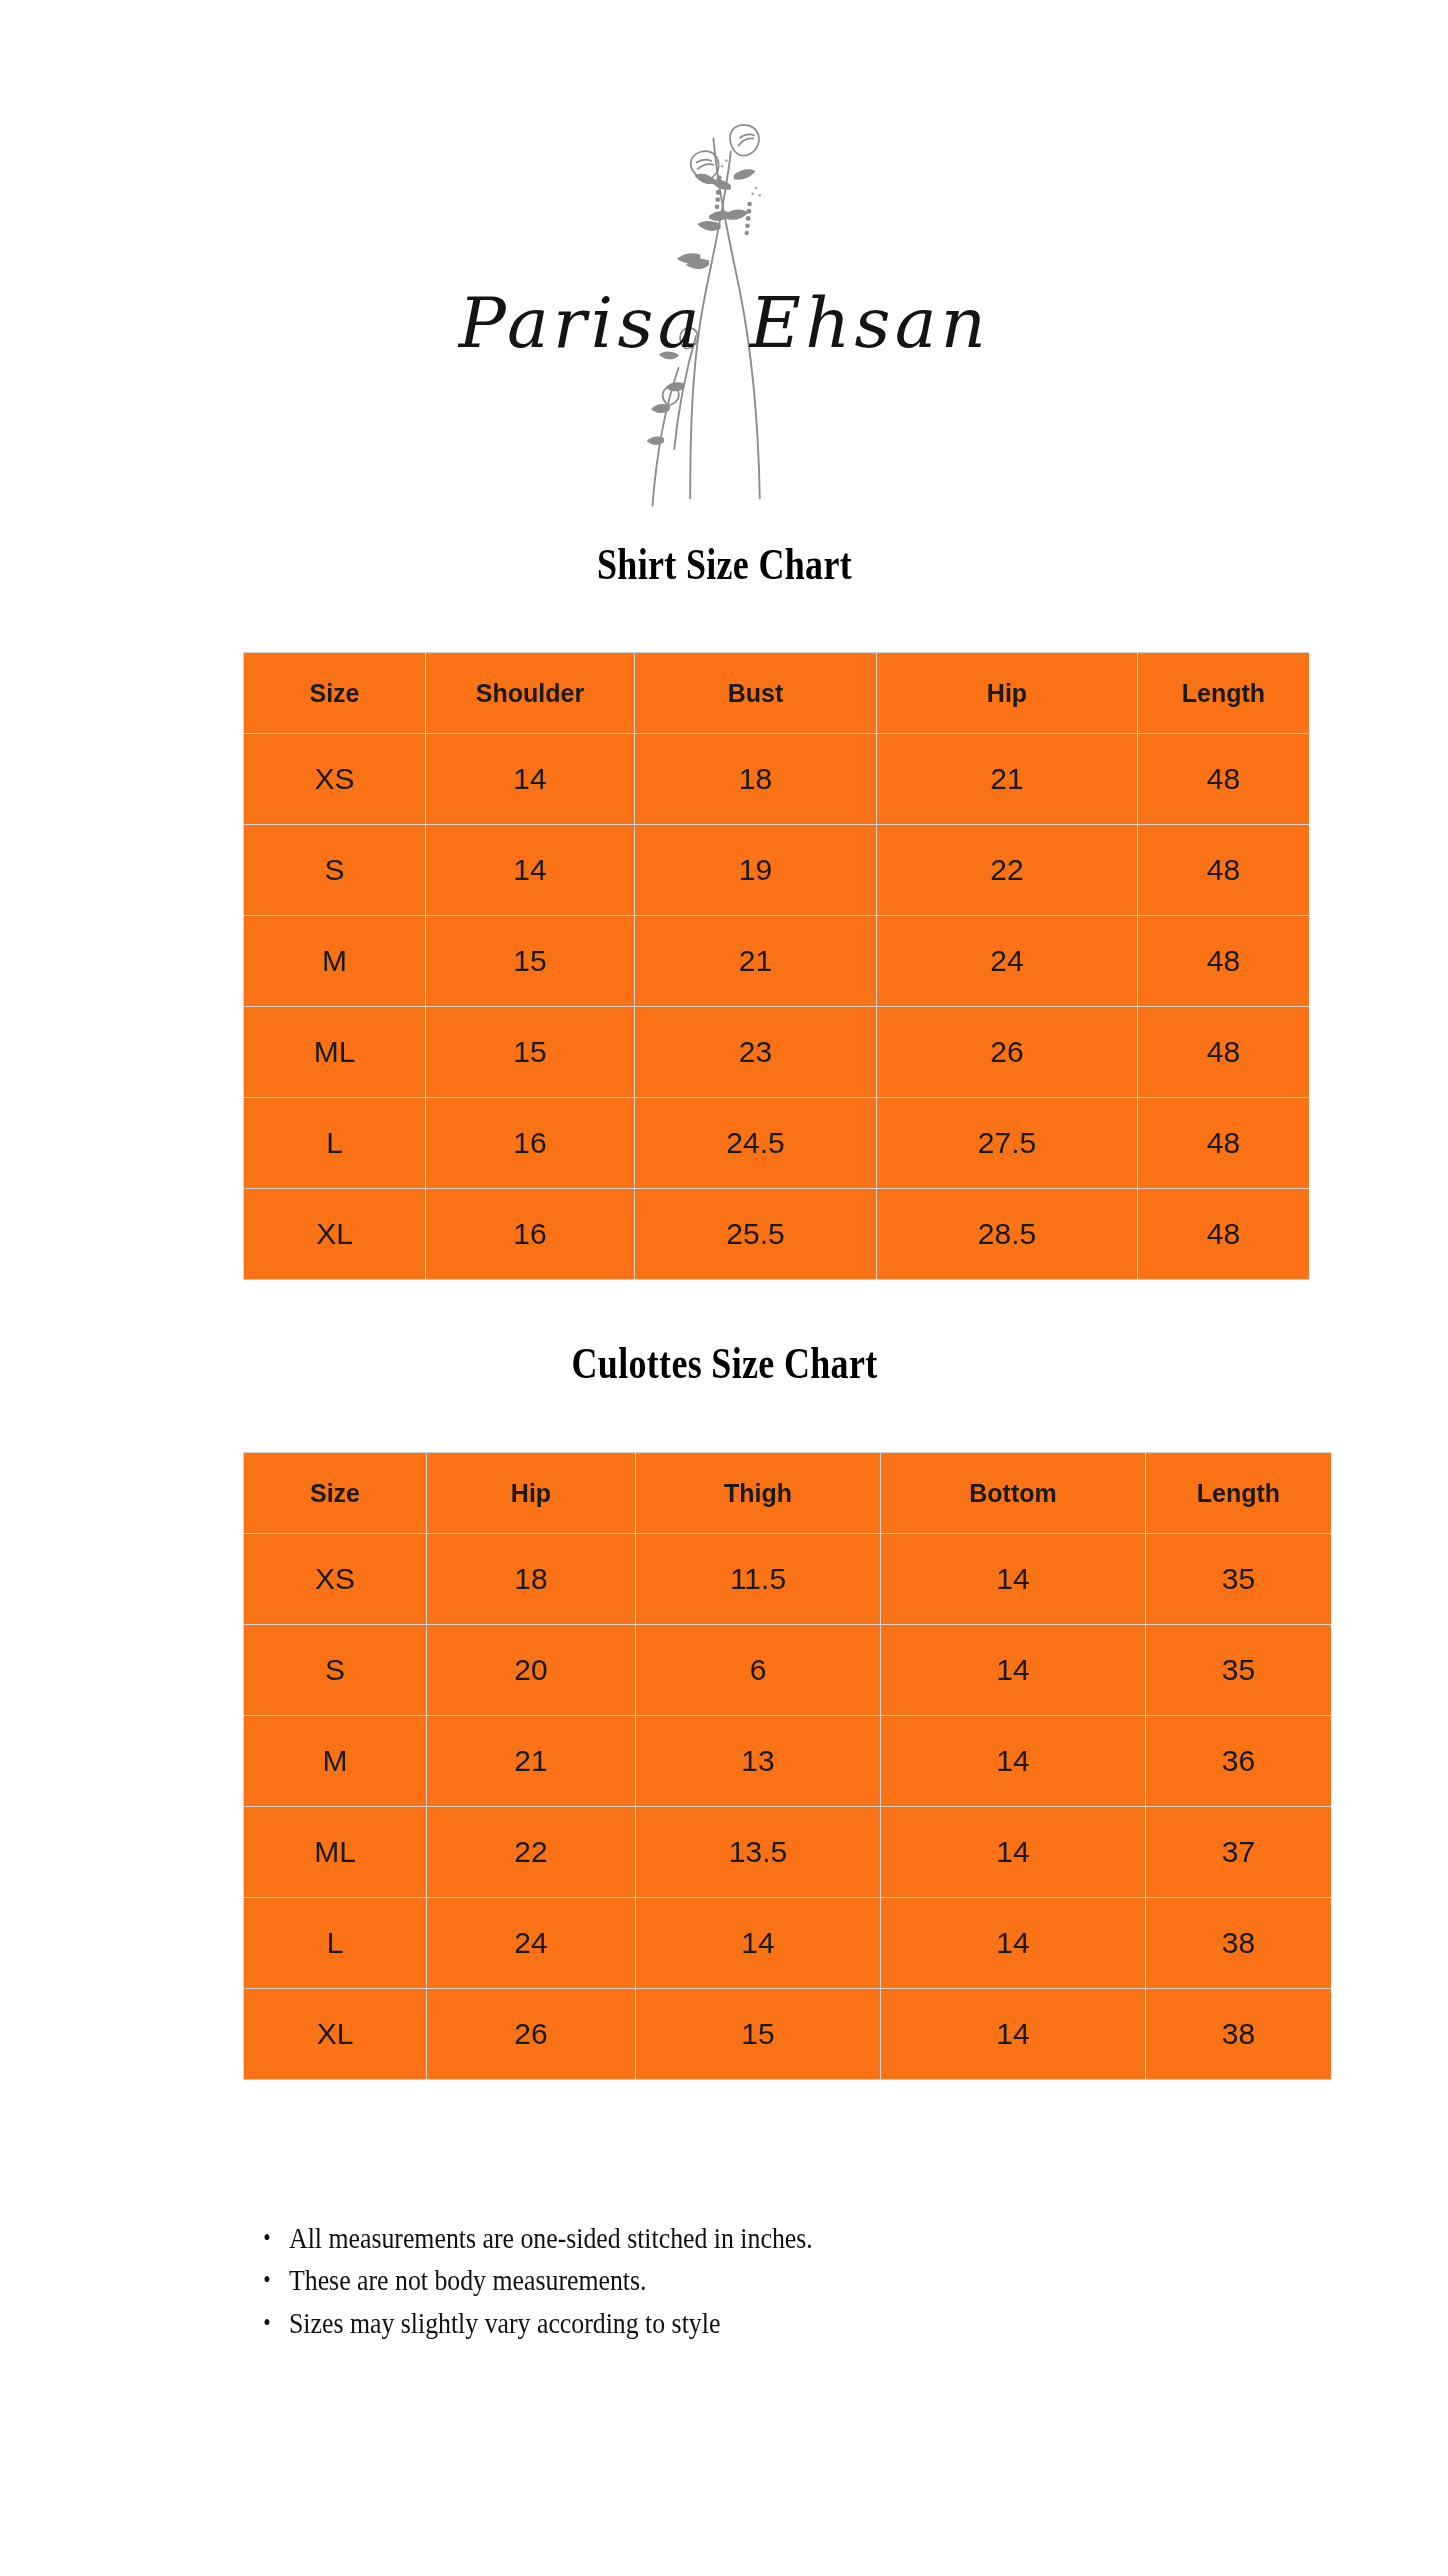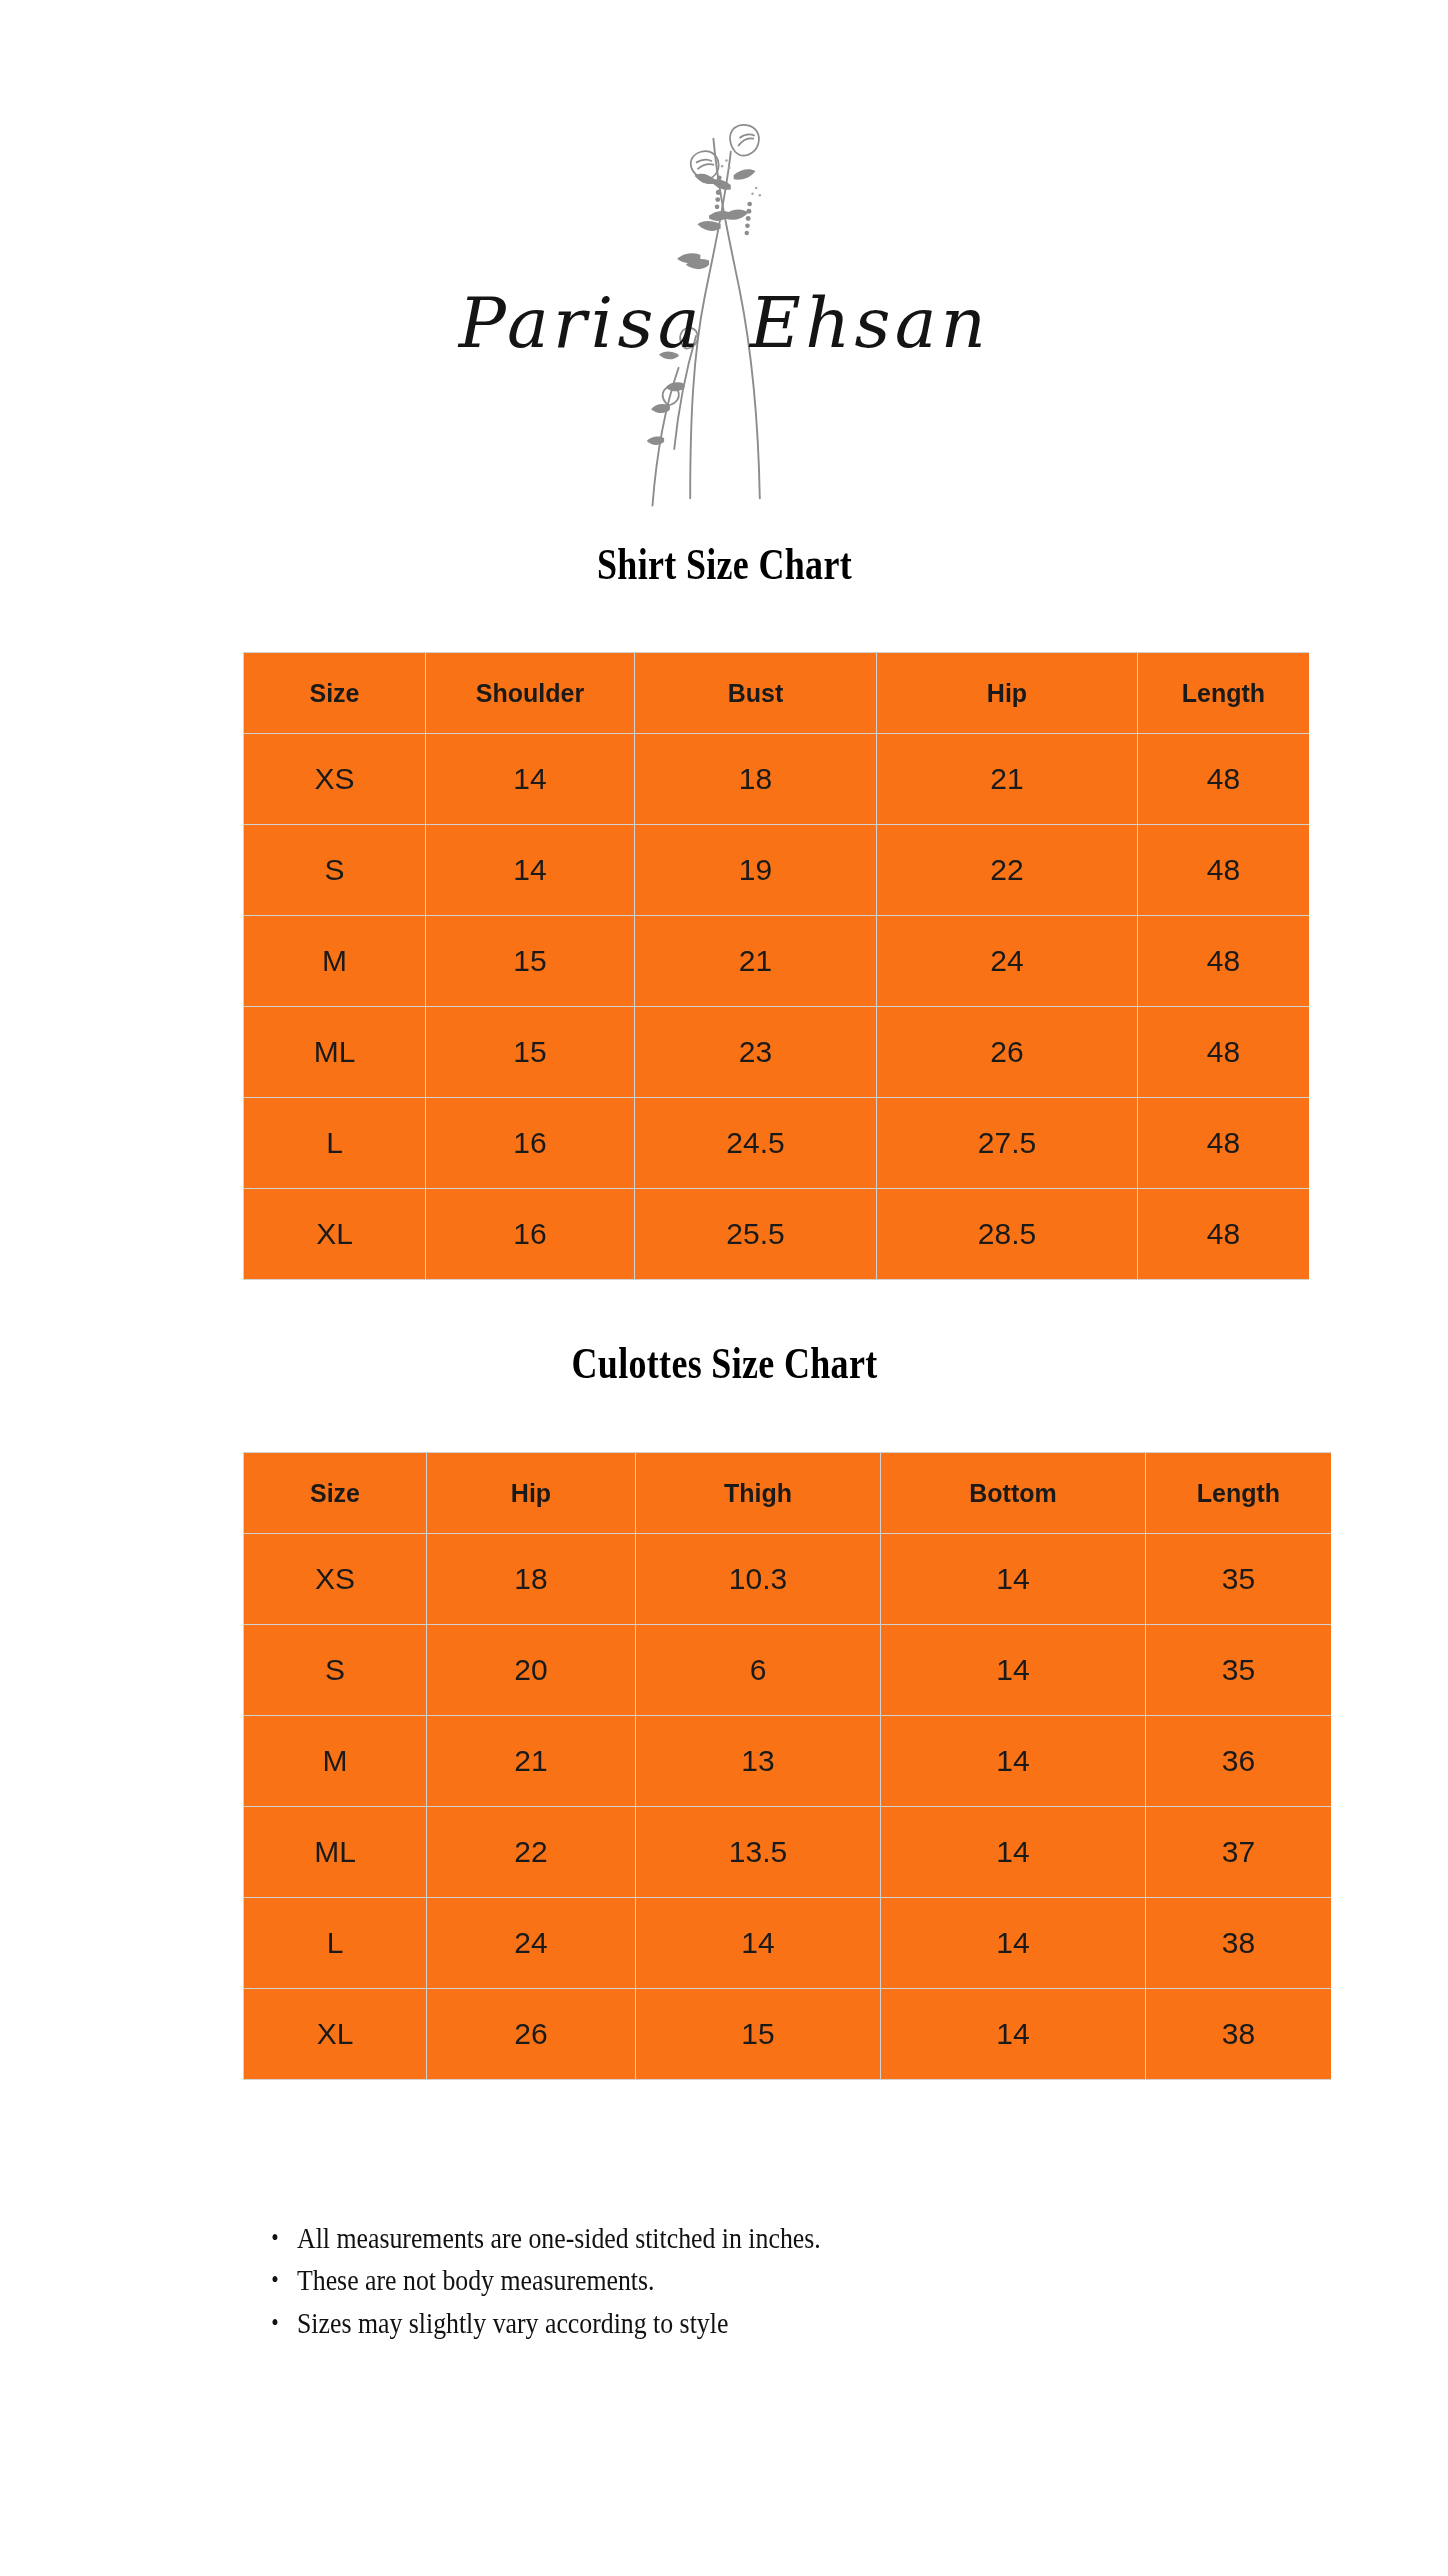--- a/index.html
+++ b/index.html
@@ -118,21 +118,21 @@
   }
   #culottes-table .c0 { width: 180px; }
   #culottes-table .c1 { width: 206px; }
   #culottes-table .c2 { width: 242px; }
   #culottes-table .c3 { width: 262px; }
   #culottes-table .c4 { width: 183px; border-right: none; }
 
   
   .notes {
     position: absolute;
-    left: 254px;
+    left: 246px;
     top: 2217px;
     width: 942px;
     margin: 0;
     padding: 0 0 0 43px;
     list-style: none;
   }
   .notes li {
     position: relative;
     font-family: "Liberation Serif", serif;
     font-weight: 400;
@@ -299,21 +299,21 @@
         <td class="c1">Hip</td>
         <td class="c2">Thigh</td>
         <td class="c3">Bottom</td>
         <td class="c4">Length</td>
       </tr>
     </thead>
     <tbody>
       <tr>
         <td class="c0">XS</td>
         <td class="c1">18</td>
-        <td class="c2">10.3</td>
+        <td class="c2">11.5</td>
         <td class="c3">14</td>
         <td class="c4">35</td>
       </tr>
       <tr>
         <td class="c0">S</td>
         <td class="c1">20</td>
         <td class="c2">6</td>
         <td class="c3">14</td>
         <td class="c4">35</td>
       </tr>

